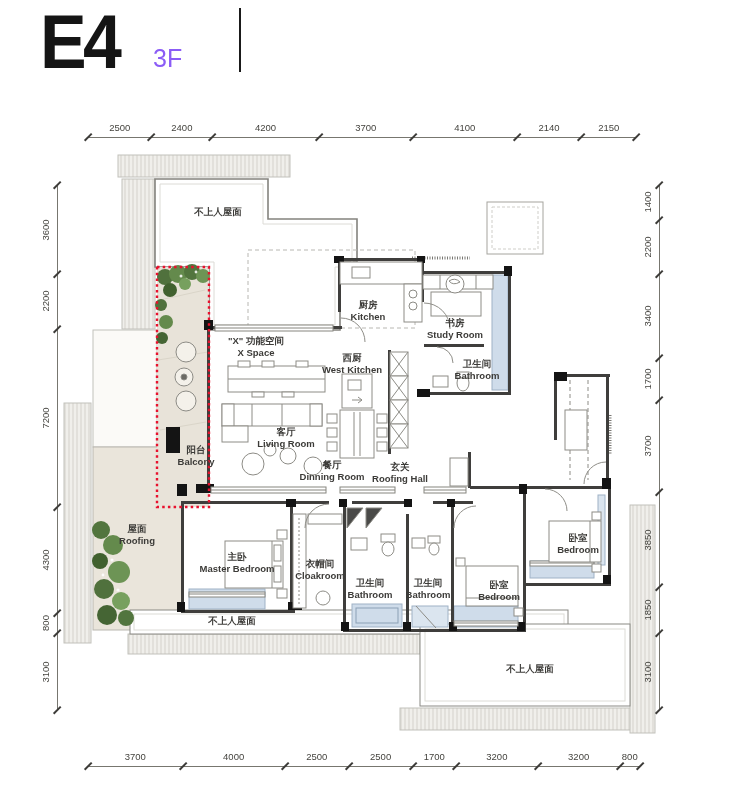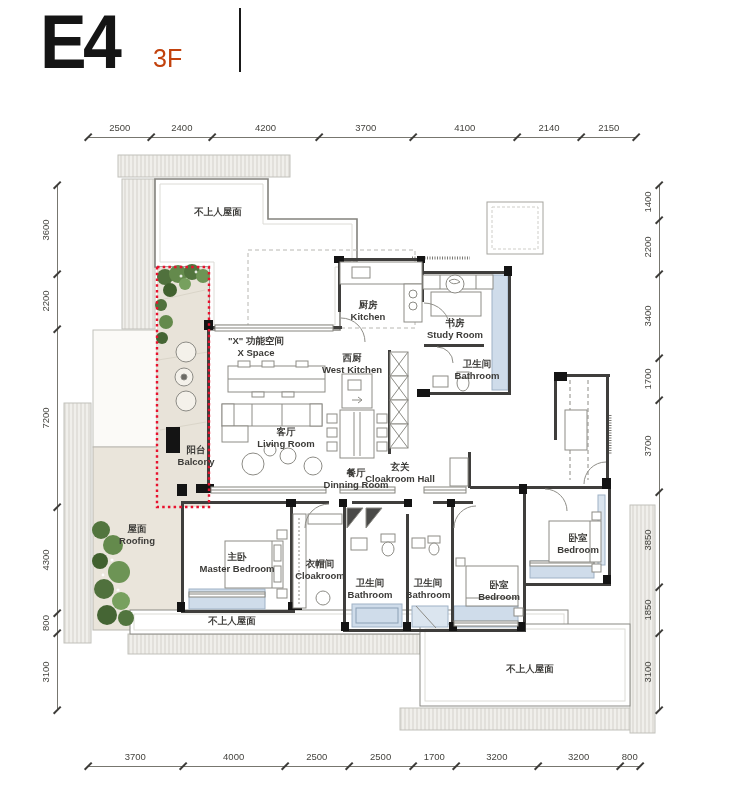--- a/index.html
+++ b/index.html
@@ -1,21 +1,21 @@
 <!DOCTYPE html>
 <html><head>
 <meta charset="utf-8">
 <style>
   html,body{margin:0;padding:0;background:#fff;}
   .page{position:relative;width:729px;height:803px;background:#fff;overflow:hidden;
         font-family:"Liberation Sans","DejaVu Sans",sans-serif;color:#222;}
   
   .hdr-unit{position:absolute;left:40px;top:4px;font-size:76px;font-weight:700;
             letter-spacing:-4px;color:#151515;transform:scaleX(.92);transform-origin:left top;line-height:1;}
-  .hdr-floor{position:absolute;left:153px;top:44px;font-size:25px;color:#c2410c;letter-spacing:0;}
+  .hdr-floor{position:absolute;left:153px;top:44px;font-size:25px;color:#8b5cf6;letter-spacing:0;}
   .hdr-divider{position:absolute;left:239px;top:8px;width:2px;height:64px;background:#1a1a1a;}
   .hdr-title{position:absolute;left:268px;top:20px;font-size:40px;font-weight:700;color:#111;letter-spacing:2px;}
   .hdr-area{position:absolute;right:36px;top:24px;white-space:nowrap;color:#111;}
   .hdr-area .pre{font-size:14px;vertical-align:baseline;position:relative;top:-6px;letter-spacing:1px;}
   .hdr-area .num{font-size:50px;font-weight:500;letter-spacing:-1px;}
   .hdr-area sup{font-size:24px;font-weight:500;position:relative;top:-18px;}
   
   .plan{position:absolute;left:0;top:0;width:729px;height:803px;}
   svg{position:absolute;left:0;top:0;}
   .room-label{position:absolute;transform:translate(-50%,-50%);display:flex;flex-direction:column;
@@ -320,27 +320,27 @@
           <span>West Kitchen</span>
         </div>
         <div class="room-label" style="left: 477px; top: 369px;">
           <span>卫生间</span>
           <span>Bathroom</span>
         </div>
         <div class="room-label" style="left: 286px; top: 437px;">
           <span>客厅</span>
           <span>Living Room</span>
         </div>
-        <div class="room-label" style="left: 356px; top: 470px; margin-top: 8px;">
+        <div class="room-label" style="left: 332px; top: 470px;">
           <span>餐厅</span>
           <span>Dinning Room</span>
         </div>
         <div class="room-label" style="left: 400px; top: 472px;">
           <span>玄关</span>
-          <span>Cloakroom Hall</span>
+          <span>Roofing Hall</span>
         </div>
         <div class="room-label" style="left: 196px; top: 455px;">
           <span>阳台</span>
           <span>Balcony</span>
         </div>
         <div class="room-label" style="left: 137px; top: 534px;">
           <span>屋面</span>
           <span>Roofing</span>
         </div>
         <div class="room-label" style="left: 237px; top: 562px; align-items: center;">

